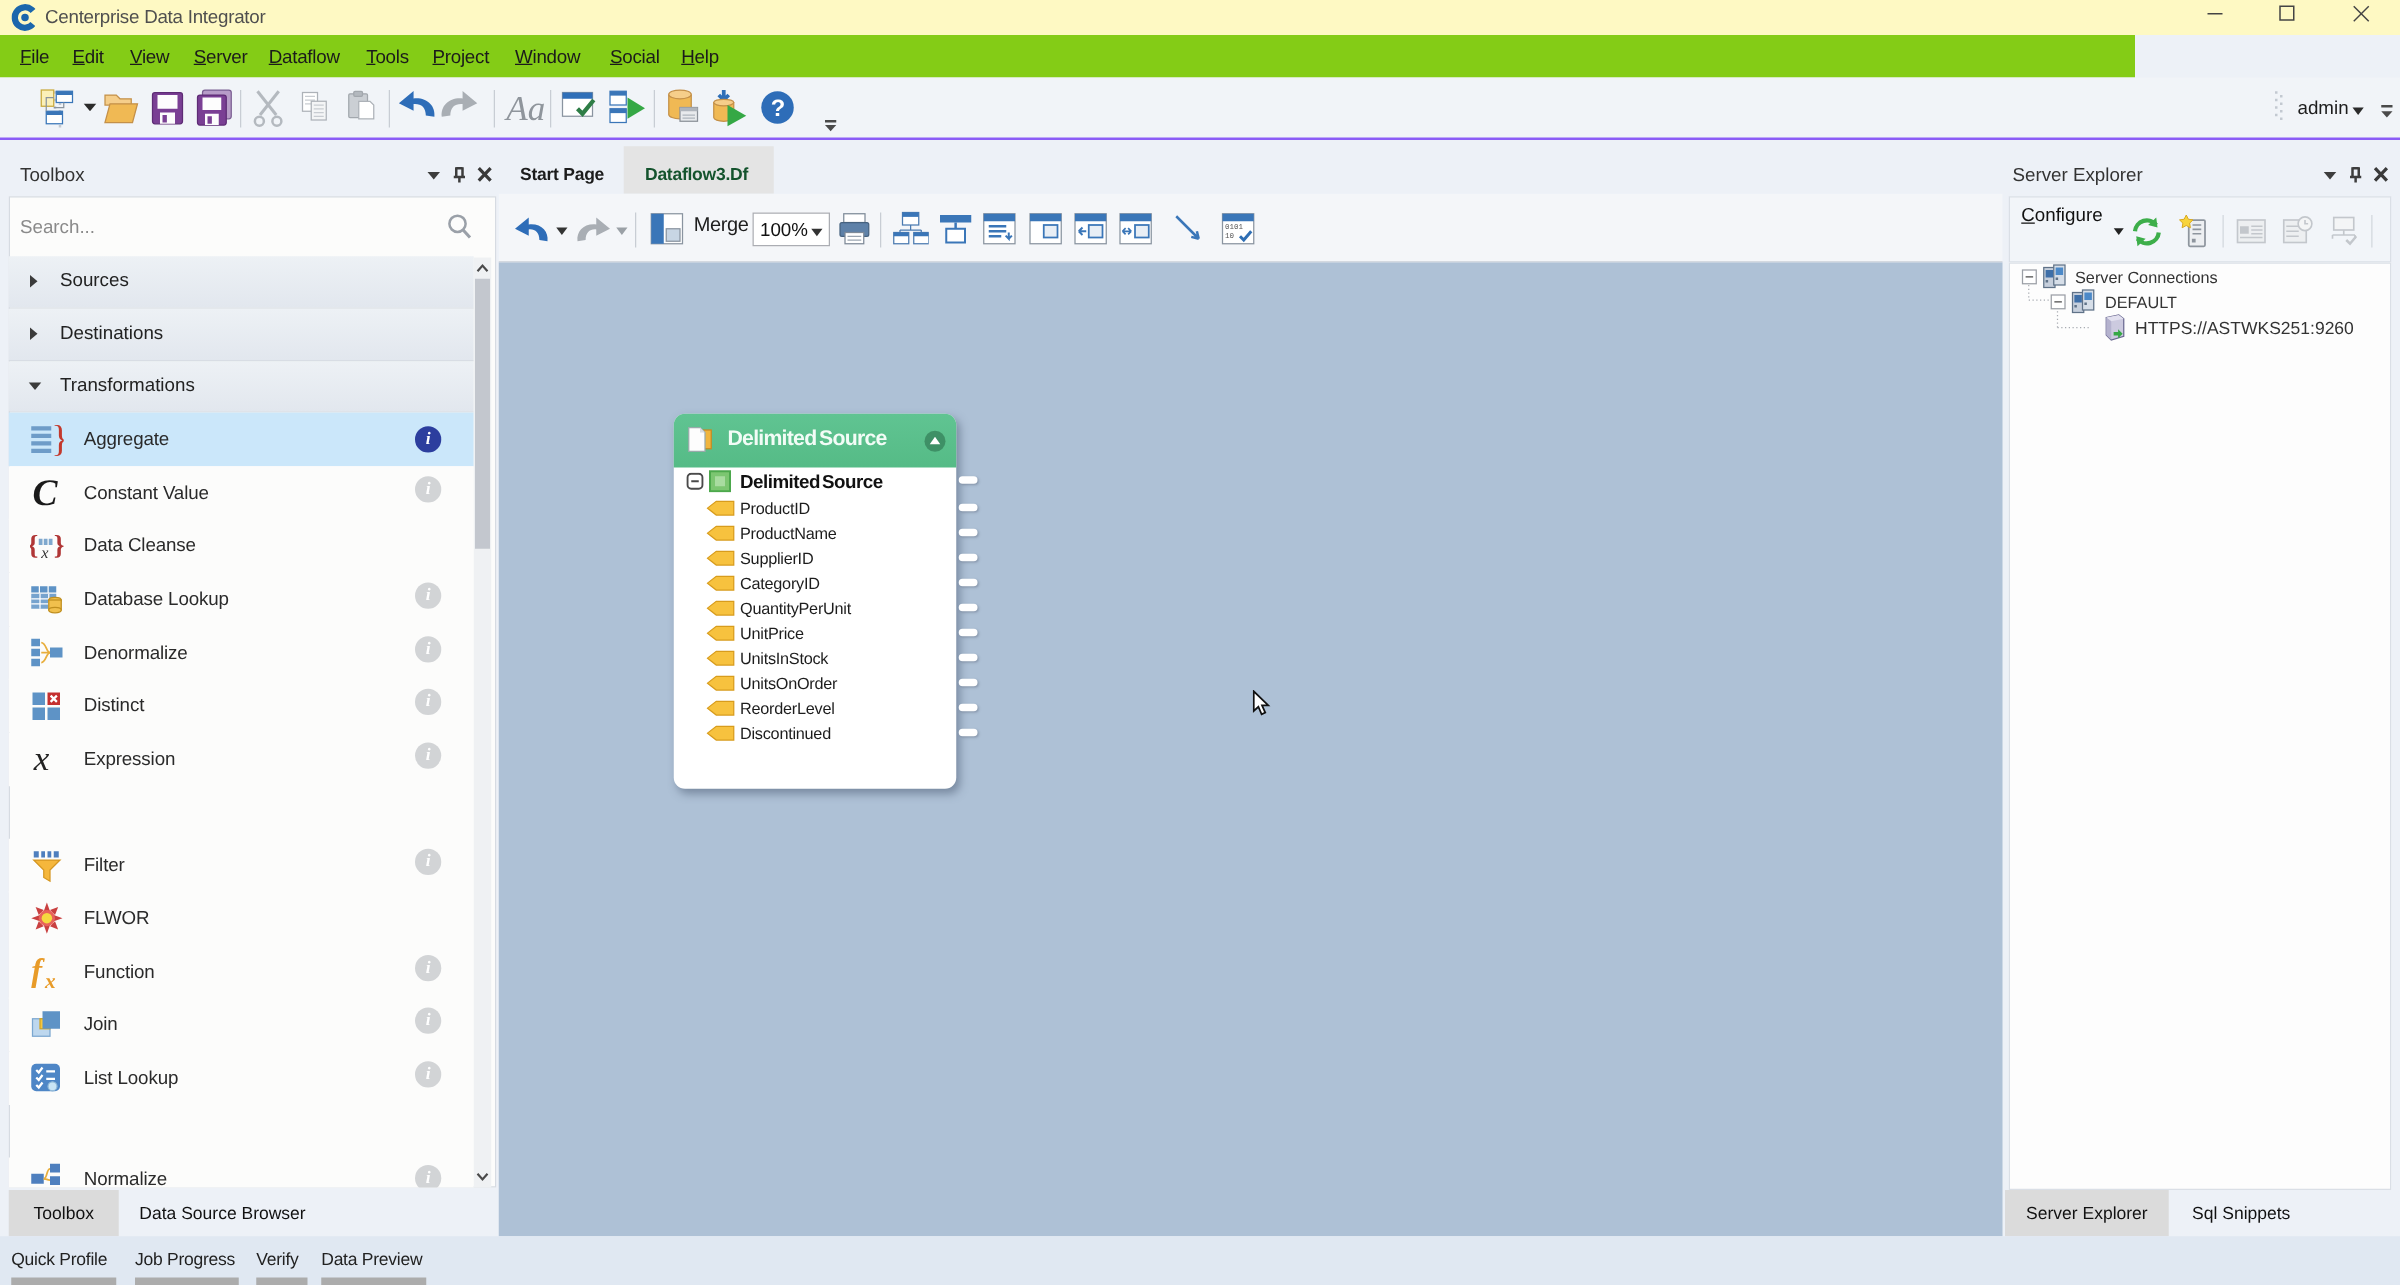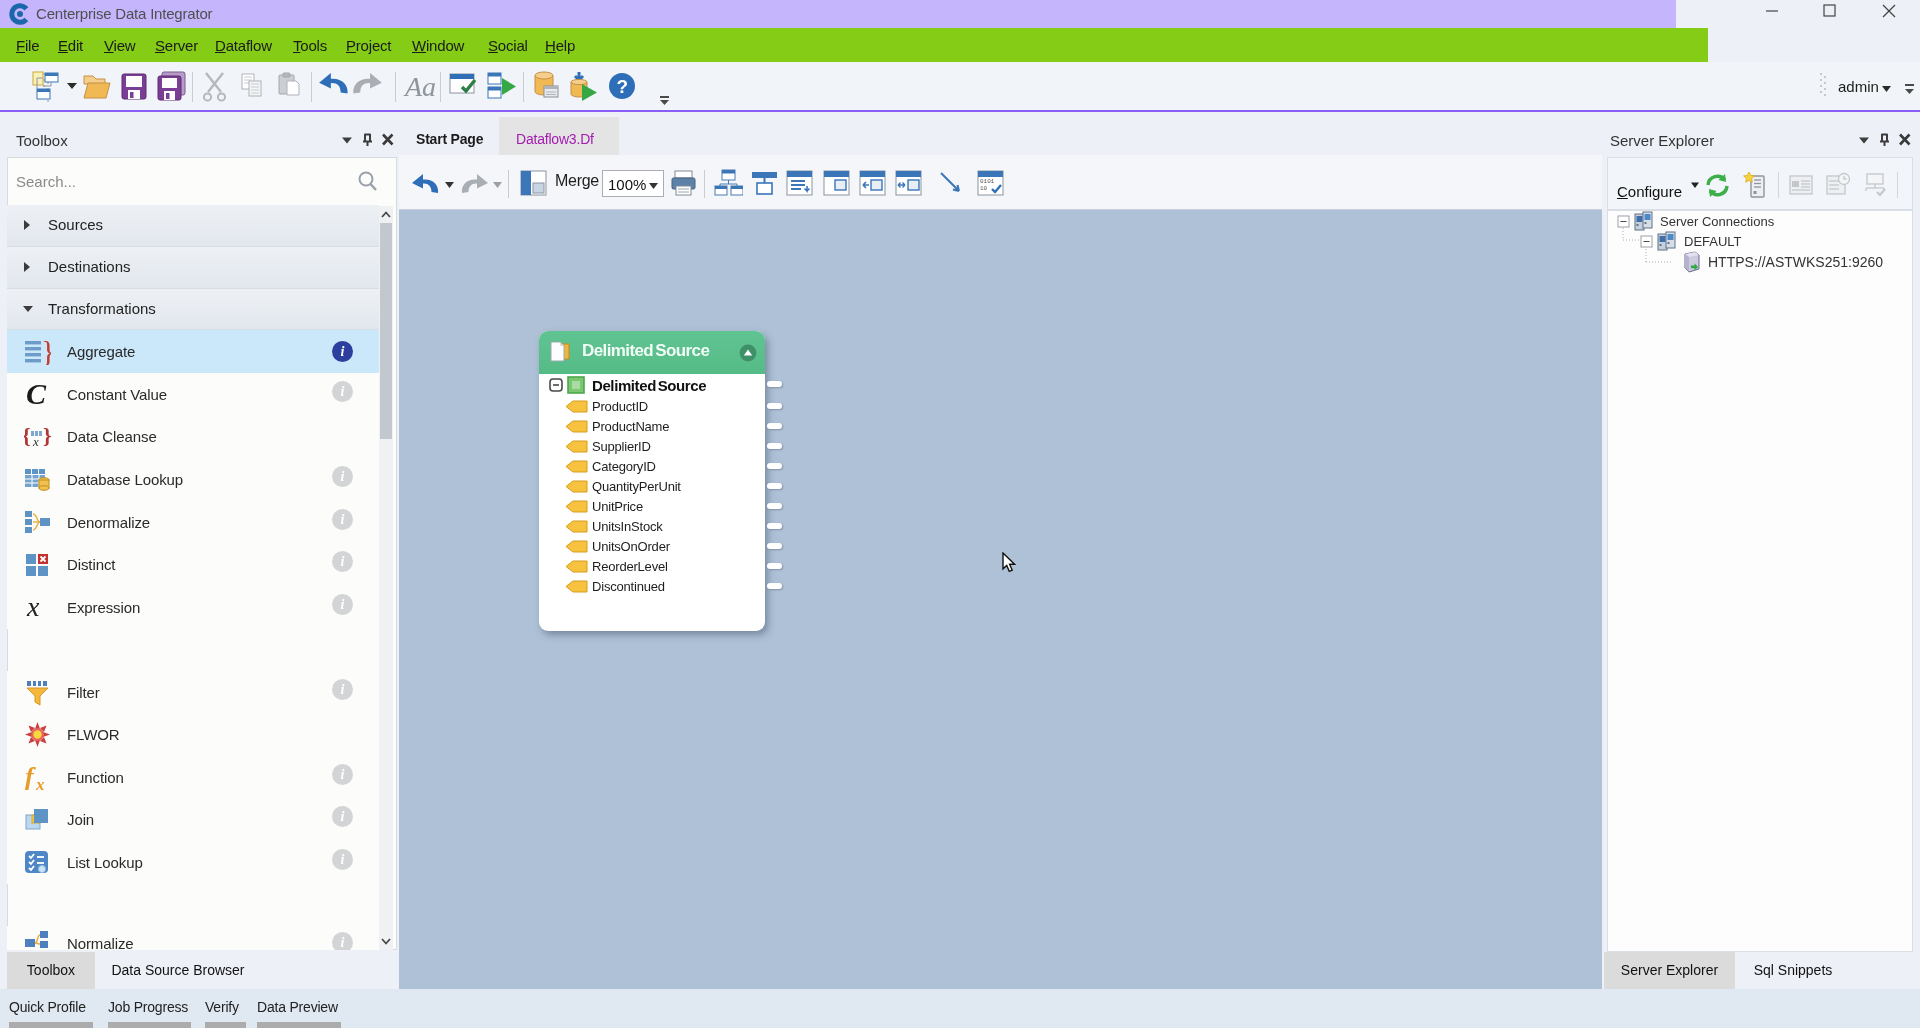--- a/index.html
+++ b/index.html
@@ -20,21 +20,21 @@
 .tag{position:absolute;left:565px;width:23px;height:13px}
 .tabsel{position:absolute;background:#DBDBDB;font-size:14px;color:#111;text-align:center}
 .tabun{position:absolute;font-size:14px;color:#111;text-align:center}
 .sb-lbl{position:absolute;top:999px;font-size:14px;color:#222;letter-spacing:-0.2px}
 .sb-bar{position:absolute;top:1022px;height:6px;background:#ACACAC}
 .cvs-ico{position:absolute;top:169px;width:29px;height:30px}
 </style></head>
 <body>
 <div id="app">
 
-<div class="a" style="left:0;top:0;width:1676px;height:28px;background:#c4b5fd">
+<div class="a" style="left:0;top:0;width:1920px;height:28px;background:#fef9c3">
   <svg class="a" style="left:9px;top:3px" width="22" height="22" viewBox="0 0 22 22">
     <circle cx="11" cy="11" r="8.2" fill="none" stroke="#1B67AC" stroke-width="5" stroke-dasharray="40 12" transform="rotate(40 11 11)"></circle>
     <circle cx="11" cy="11" r="3" fill="#1B67AC"></circle>
   </svg>
   <span class="a" style="left:36px;top:5px;font-size:15px;color:#4f4f4f;letter-spacing:-0.2px">Centerprise Data Integrator</span>
   <svg class="a" style="left:1764px;top:3px" width="150" height="16" viewBox="0 0 150 16">
     <line x1="2" y1="8" x2="14" y2="8" stroke="#444" stroke-width="1.2"></line>
     <rect x="60" y="2" width="11" height="11" fill="none" stroke="#444" stroke-width="1.2"></rect>
     <line x1="119" y1="2" x2="131" y2="14" stroke="#444" stroke-width="1.2"></line>
     <line x1="131" y1="2" x2="119" y2="14" stroke="#444" stroke-width="1.2"></line>
@@ -428,21 +428,21 @@
   <div class="a" style="left:1px;top:17px;width:12px;height:216px;background:#C3C7CE"></div>
   <svg class="a" style="left:2px;top:731px" width="10" height="8" viewBox="0 0 10 8">
         <path d="M1 2 L5 6.5 L9 2" stroke="#4A4A4A" stroke-width="1.8" fill="none"></path>
       </svg>
 </div>
 
 <div class="a" style="left:399px;top:112px;width:1203px;height:877px;background:#EDF1F7">
 
   <span class="a" style="left:17px;top:19px;font-size:14px;font-weight:bold;color:#1c1c1c;letter-spacing:-0.2px">Start Page</span>
   <div class="a" style="left:100px;top:5px;width:120px;height:38px;background:#E4E4E4"></div>
-  <span class="a" style="left:117px;top:19px;font-size:14px;font-weight:normal;color:#a21caf;letter-spacing:-0.2px">Dataflow3.Df</span>
+  <span class="a" style="left:117px;top:19px;font-size:14px;font-weight:bold;color:#14532d;letter-spacing:-0.2px">Dataflow3.Df</span>
 
   <div class="a" style="left:0;top:43px;width:1203px;height:55px;background:#F4F6F9;border-bottom:1px solid #C9CFD8"></div>
   <svg class="a" style="left:12px;top:60px" width="30" height="24" viewBox="0 0 30 24">
     <path d="M1 11 L12 2 L12 7.5 C22 6.5 28 13 27 21 L20.5 20 C20.5 14 17 11 12 11.5 L12 16.5 Z" fill="#2E6DB8"></path>
   </svg>
   <svg class="a" style="left:45px;top:68px" width="11" height="9" viewBox="0 0 11 9">
         <path d="M1 2 L10 2 L5.5 8 Z" fill="#333"></path>
       </svg>
   <svg class="a" style="left:60px;top:60px" width="30" height="24" viewBox="0 0 30 24">
     <path d="M29 11 L18 2 L18 7.5 C8 6.5 2 13 3 21 L9.5 20 C9.5 14 13 11 18 11.5 L18 16.5 Z" fill="#A9AEB4"></path>
@@ -617,21 +617,21 @@
   <span class="a" style="left:8px;top:20px;font-size:15px;color:#333">Server Explorer</span>
   <svg class="a" style="left:256px;top:21px" width="55" height="14" viewBox="0 0 55 14">
     <path d="M1 4.5 L11 4.5 L6 10.5 Z" fill="#3d3d3d"></path>
     <g stroke="#3d3d3d" stroke-width="2" fill="none">
           <path d="M24 1.5 h5 M24 0.8 v6.7 M29 0.8 v6.7 M22 8.5 h9 M26.5 8.5 v4.5"></path>
         </g>
     <path d="M42 1.5 L51.5 11.5 M51.5 1.5 L42 11.5" stroke="#3a3a3a" stroke-width="2.6"></path>
   </svg>
 
   <div class="a" style="left:5px;top:45px;width:306px;height:53px;background:#F2F5F9;border:1px solid #DADFE6"></div>
-  <span class="a" style="left:15px;top:71px;font-size:15px;color:#111"><u>C</u>onfigure</span>
+  <span class="a" style="left:15px;top:52px;font-size:15px;color:#111"><u>C</u>onfigure</span>
   <svg class="a" style="left:88px;top:69px" width="10" height="8" viewBox="0 0 10 8">
         <path d="M1 1.5 L9 1.5 L5 7 Z" fill="#222"></path>
       </svg>
 
   <svg class="a" style="left:102px;top:60px" width="27" height="27" viewBox="0 0 27 27">
     <path d="M4 13 A9.5 9.5 0 0 1 21 8" fill="none" stroke="#3DAE4A" stroke-width="3.4"></path>
     <path d="M21 2 L22 10 L14.5 8 Z" fill="#3DAE4A"></path>
     <path d="M23 14 A9.5 9.5 0 0 1 6 19" fill="none" stroke="#3DAE4A" stroke-width="3.4"></path>
     <path d="M6 25 L5 17 L12.5 19 Z" fill="#3DAE4A"></path>
   </svg>

